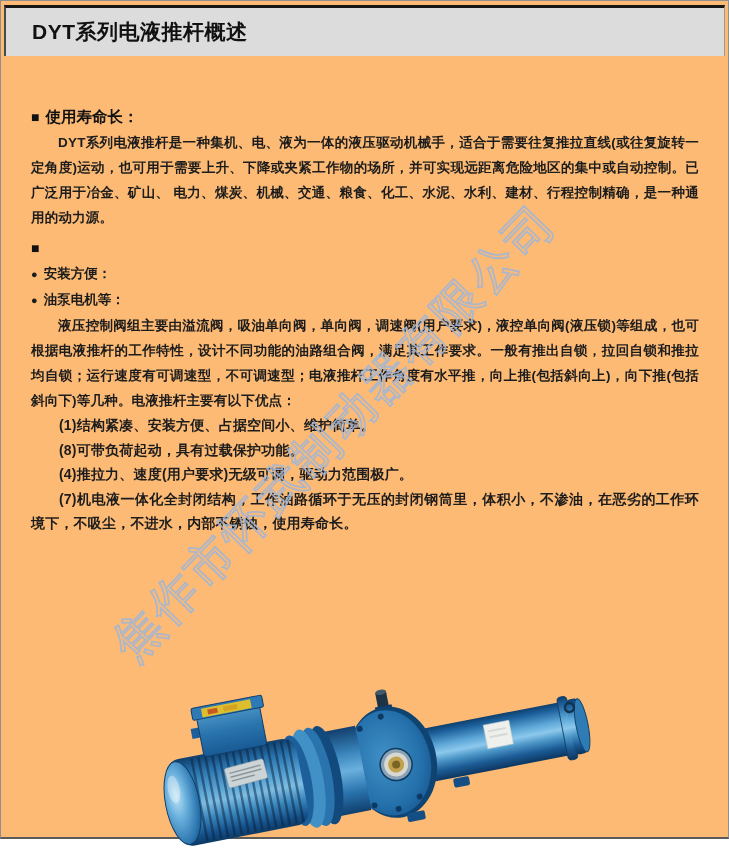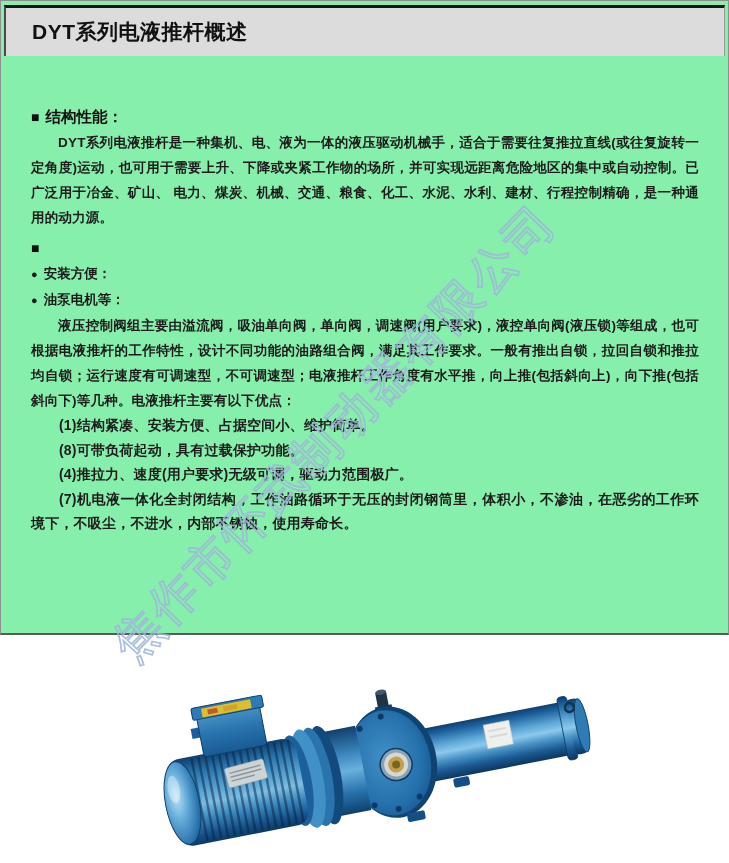--- a/index.html
+++ b/index.html
@@ -4,22 +4,22 @@
 <style>
   * { box-sizing: border-box; margin: 0; padding: 0; }
   html, body { background: #ffffff; }
   body {
     width: 729px; height: 863px;
     font-family: "Liberation Sans", sans-serif;
     position: relative; overflow: hidden;
   }
   .page {
     position: absolute; inset: 0;
-    width: 729px; height: 635px;
-    background: #86efac;
+    width: 729px; height: 839px;
+    background: #fdba74;
     border: 1px solid #8f8f8f;
     border-bottom: 2px solid #5a5a5a;
   }
   
   .header {
     margin: 4px 3px 0 3px;
     height: 51px;
     background: #dcdcdc;
     border-top: 3px solid #161616;
     border-left: 2px solid #4a4a4a;
@@ -70,21 +70,21 @@
 
 <div class="page">
 
   <div class="header">
     <div class="title">DYT系列电液推杆概述</div>
   </div>
 
   <div class="content">
     <div class="sec-head">
       <span class="sq">■</span>
-      <span>结构性能：</span>
+      <span>使用寿命长：</span>
     </div>
     <p class="para">DYT系列电液推杆是一种集机、电、液为一体的液压驱动机械手，适合于需要往复推拉直线(或往复旋转一定角度)运动，也可用于需要上升、下降或夹紧工作物的场所，并可实现远距离危险地区的集中或自动控制。已广泛用于冶金、矿山、 电力、煤炭、机械、交通、粮食、化工、水泥、水利、建材、行程控制精确，是一种通用的动力源。</p>
 
     <div class="sec-head" style="margin-top:6px">
       <span class="sq">■</span>
     </div>
 
     <div class="bullet-head">
       <span class="dot">●</span>
       <span>安装方便：</span>

